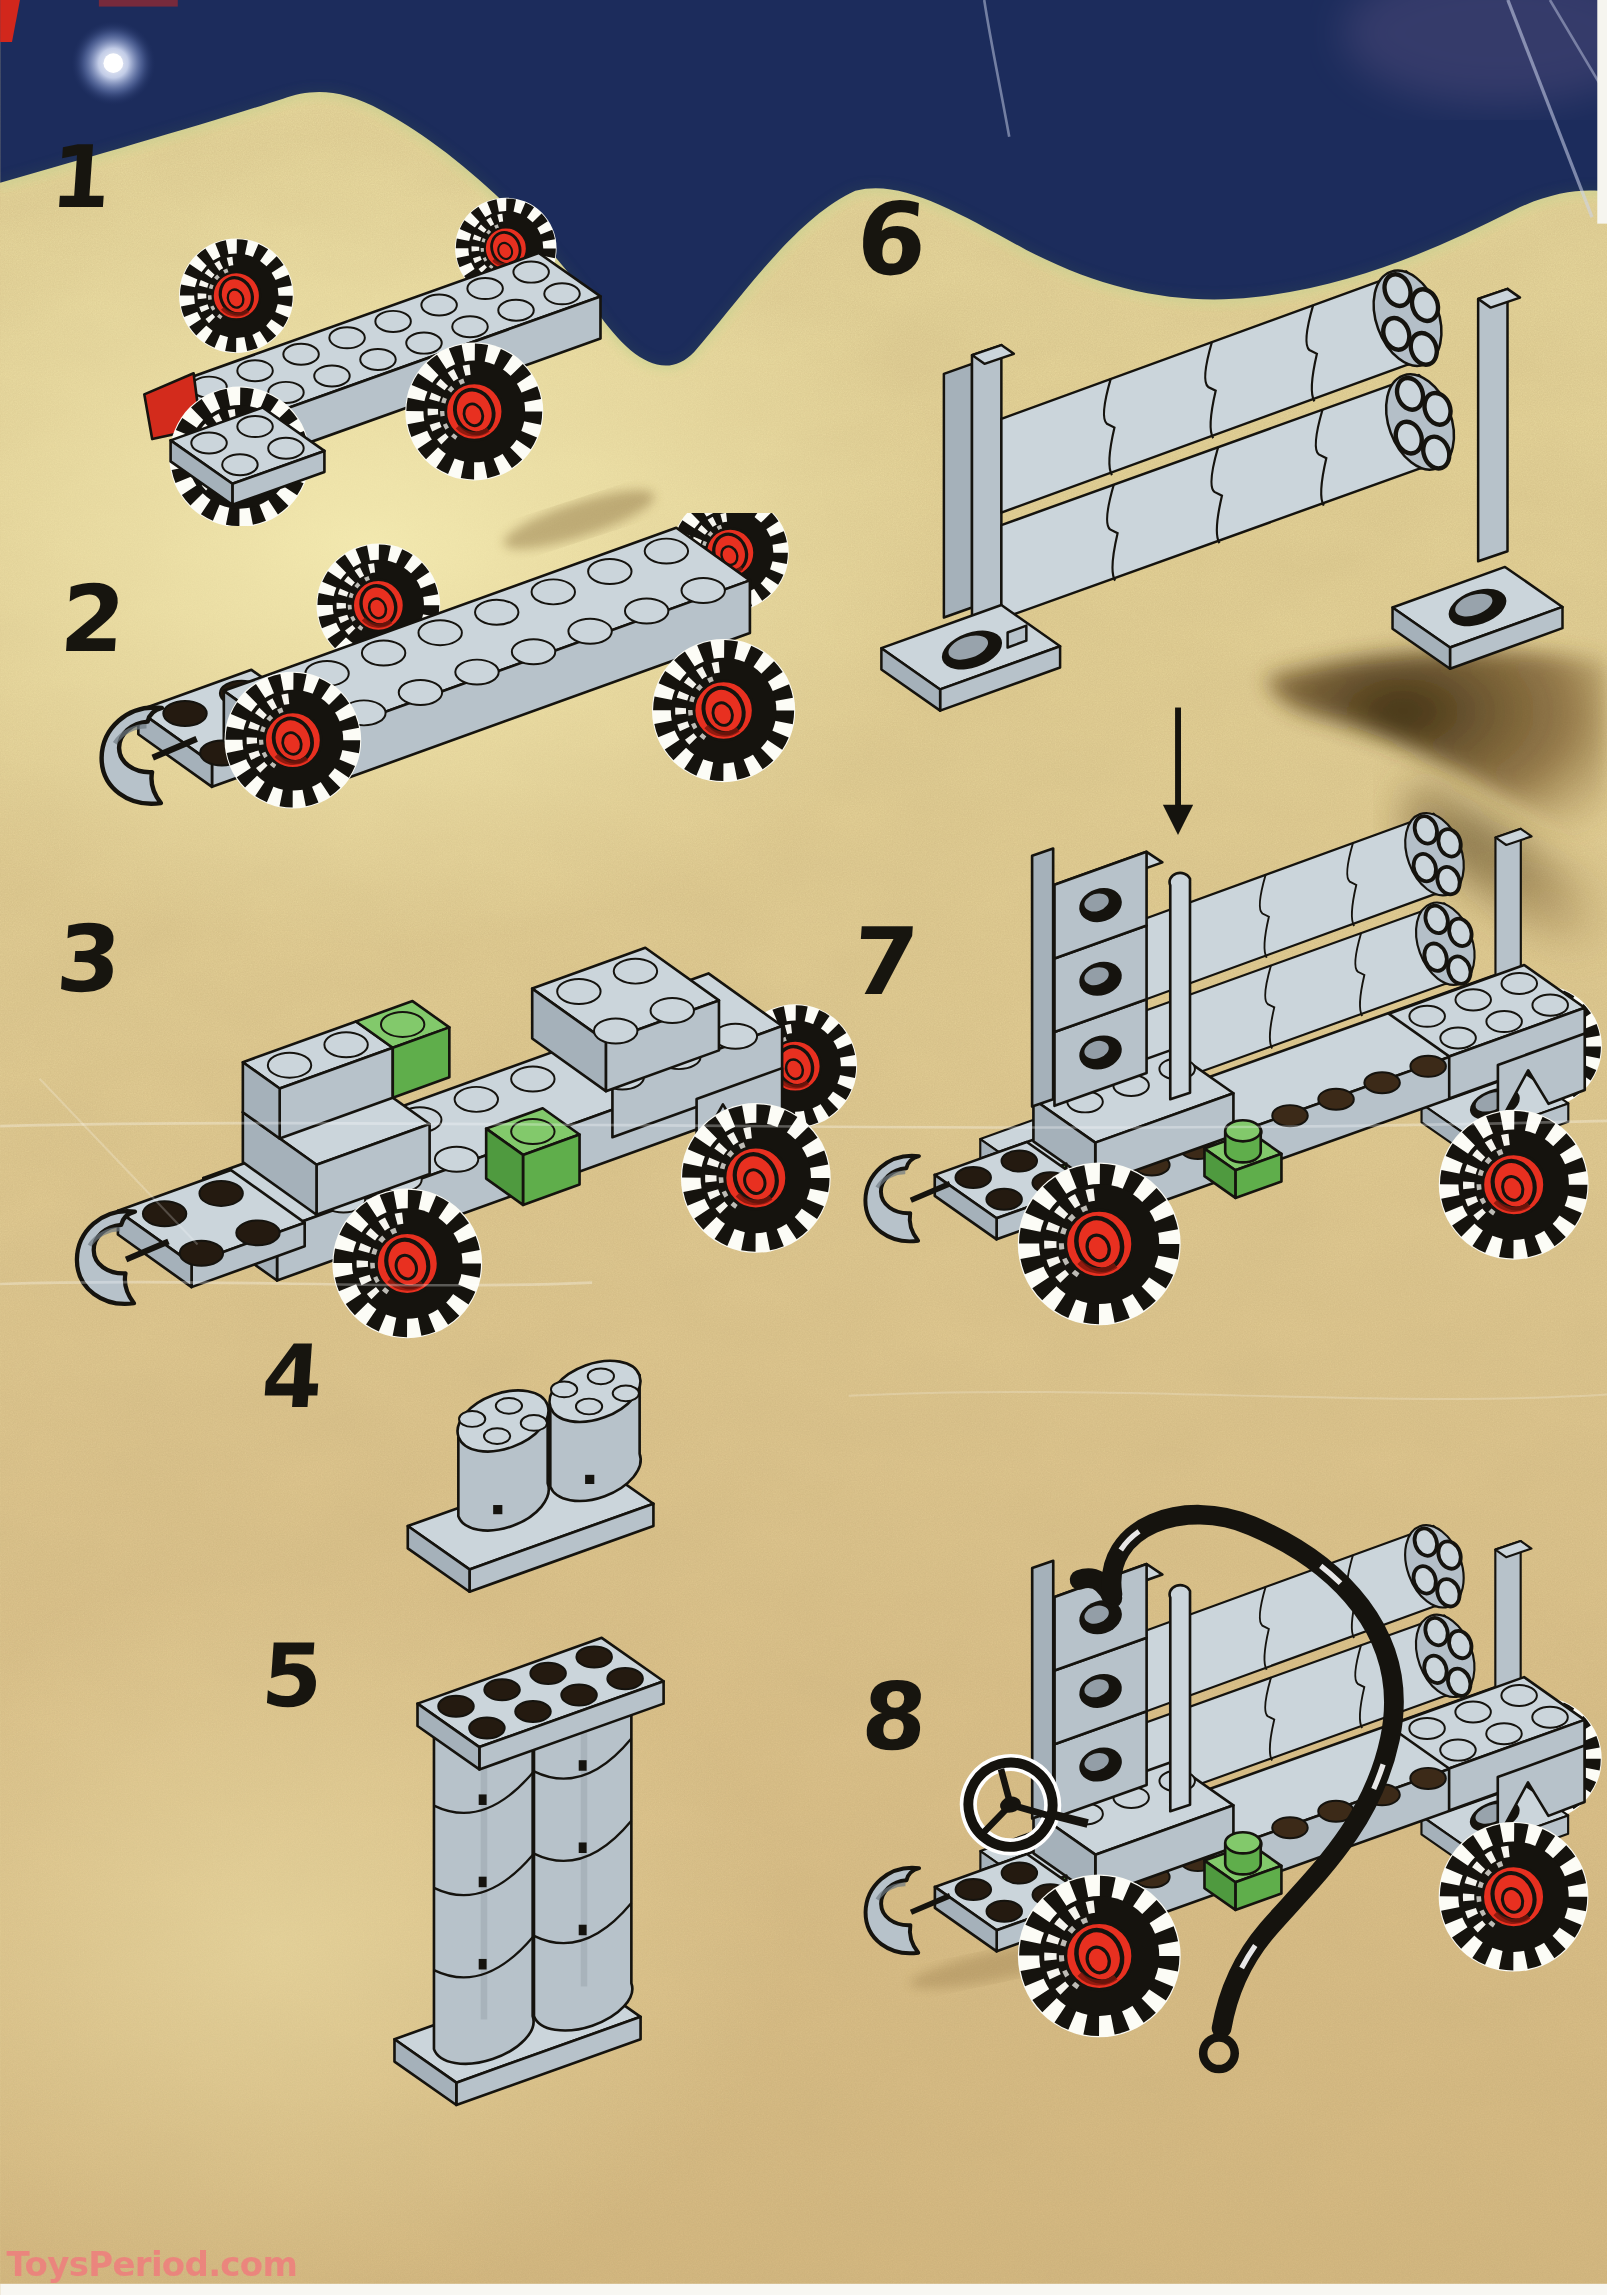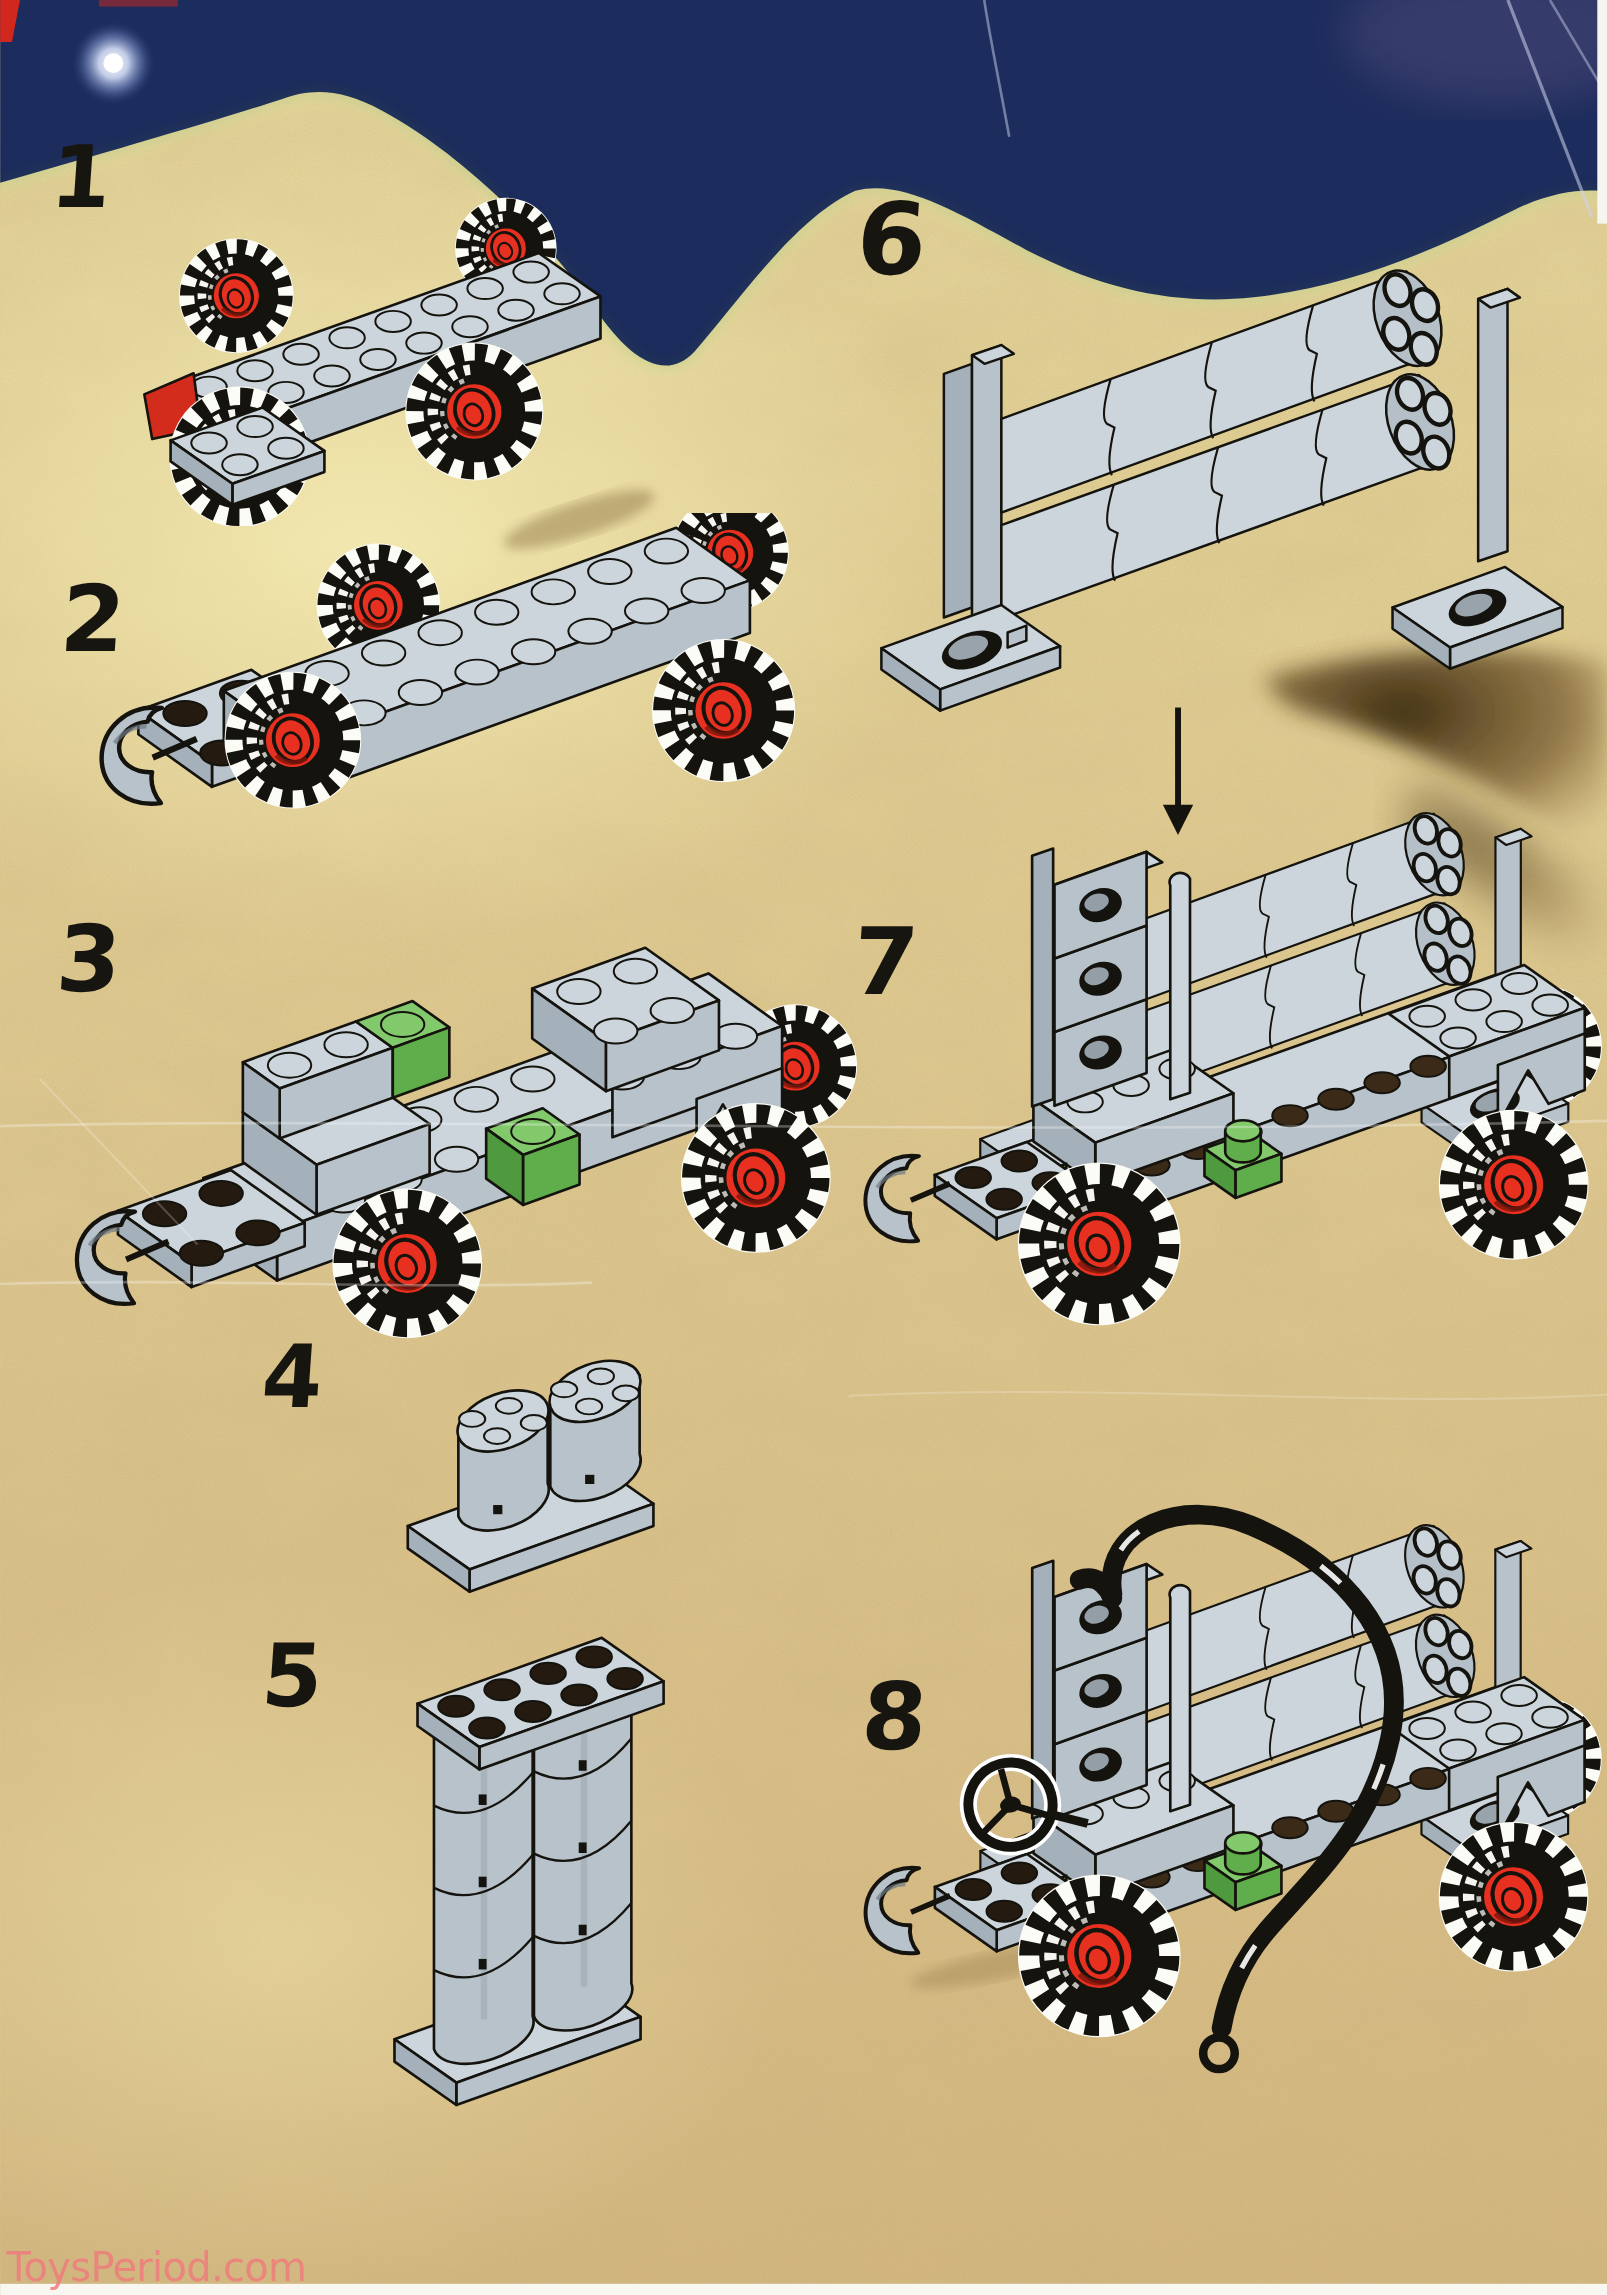--- a/index.html
+++ b/index.html
@@ -2,21 +2,21 @@
 <html style="font-size:10.5px"><head>
 <meta charset="utf-8">
 <style>
   html,body{margin:0;padding:0;background:#555;}
   #page{position:relative;width:1608px;height:2295px;overflow:hidden;
         font-family:"DejaVu Sans","Liberation Sans",sans-serif;background:#ecd99f;}
   #page svg{display:block;}
   .abs{position:absolute;}
   .num{position:absolute;font-weight:bold;color:#17150f;line-height:.92;
        transform:skewX(-4deg);letter-spacing:-1.3px;user-select:none;}
-  .wm{position:absolute;left:6.6px;top:2244px;font-size:40px;font-weight:normal;
+  .wm{position:absolute;left:6.6px;top:2244px;font-size:34px;font-weight:bold;
       letter-spacing:-0.7px;color:rgba(238,125,125,.85);}
   
   .o{stroke:#15130e;stroke-width:4;stroke-linejoin:round;}
   .so{stroke:#15130e;stroke-width:3;}
   .ftop{fill:#cbd5db;} .ffront{fill:#b7c2ca;} .fside{fill:#a5b1ba;}
   .stud{fill:#cbd5db;} .studdk{fill:#241a10;} .studbn{fill:#3c2a18;}
   .gtop{fill:#82c96b;} .gfront{fill:#5fae4b;} .gside{fill:#4f9a3f;}
   .seam{fill:none;stroke:#15130e;stroke-width:3.5;}
   .hose{fill:none;stroke:#15130e;stroke-width:30;stroke-linecap:round;}
 </style>

